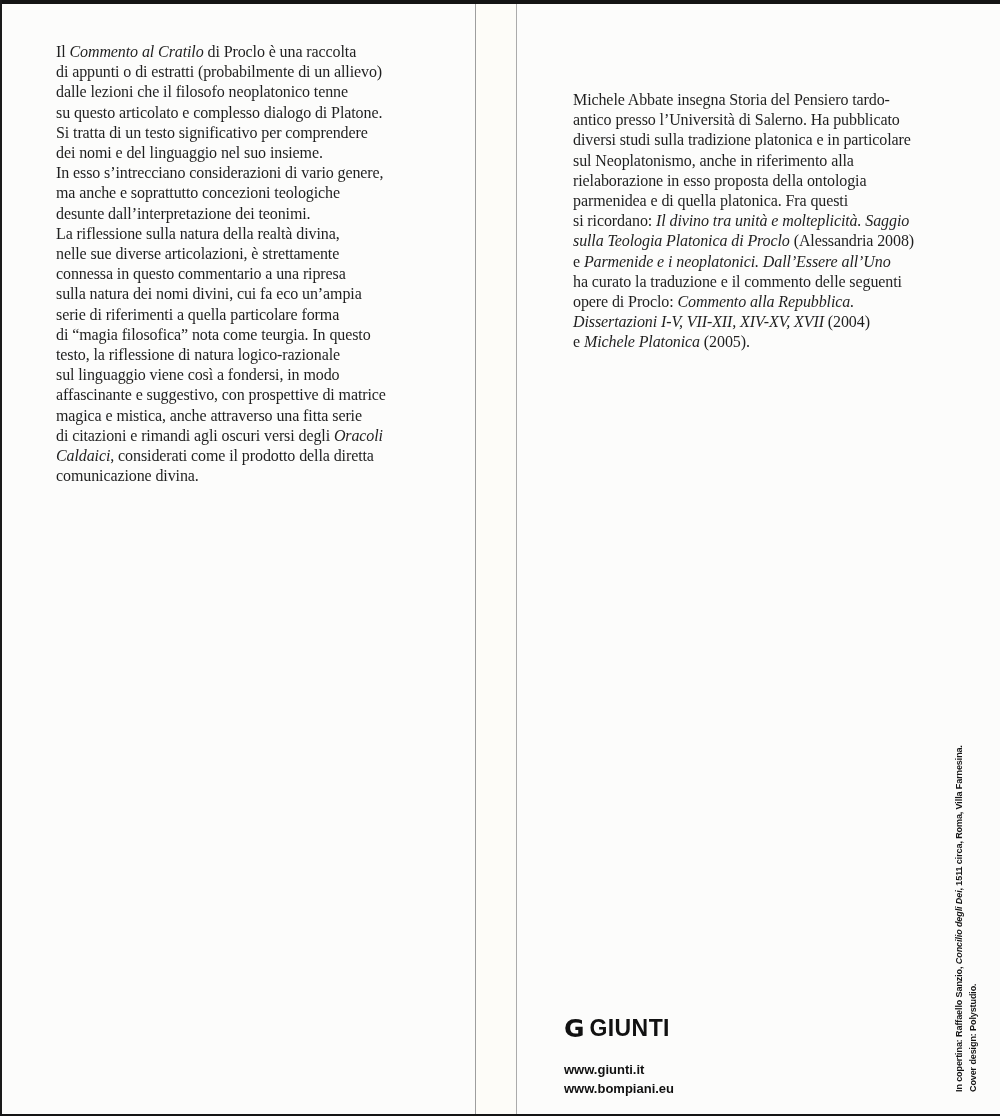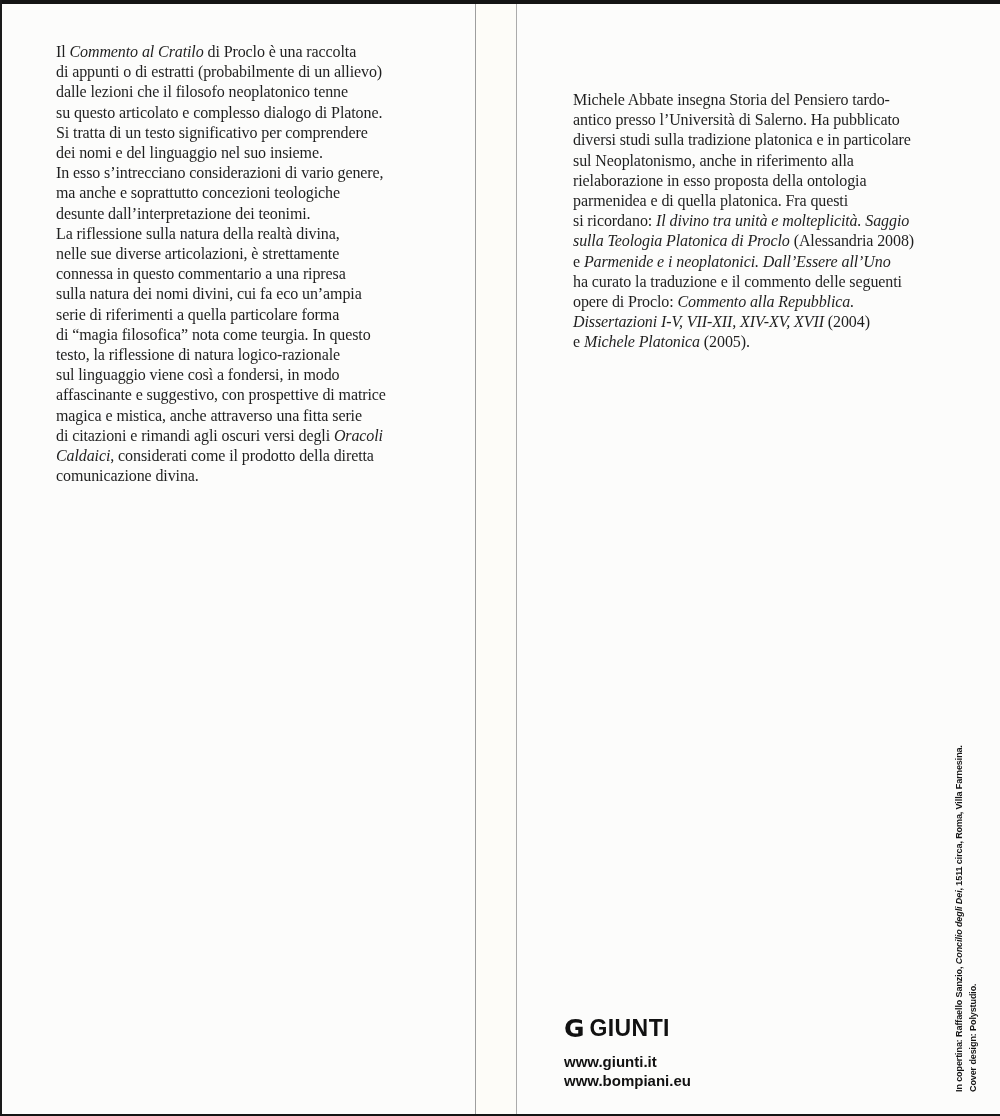--- a/index.html
+++ b/index.html
@@ -16,21 +16,21 @@
     background:#fdfcf8;border-left:1px solid #9e9e9e;border-right:1px solid #ababab;
   }
   .col{position:absolute;font-size:16px;line-height:20.2px;letter-spacing:-0.1px;}
   .col .tline{white-space:nowrap;}
   .left-col{left:56px;top:42px;width:424px;}
   .right-col{left:573px;top:42px;width:392px;margin-top:48px;}
   .publisher{position:absolute;left:564px;top:1015px;font-family:"Liberation Sans",sans-serif;color:#111;}
   .logo-row{display:flex;align-items:center;gap:5px;}
   .g-mark{font-family:"DejaVu Sans",sans-serif;font-weight:900;font-size:25px;line-height:22px;}
   .logo-text{font-weight:700;font-size:23px;letter-spacing:0.4px;}
-  .websites{margin-top:10px;font-weight:700;font-size:15px;line-height:19px;}
+  .websites{margin-top:18px;font-weight:700;font-size:13px;line-height:19px;}
   .credits{position:absolute;left:953px;top:690px;width:30px;height:402px;}
   .credits-inner{
     position:absolute;top:0;left:0;width:402px;
     transform-origin:0 0;transform:rotate(-90deg) translateX(-402px);
   }
   .credits-inner .tline{
     white-space:nowrap;font-family:"Liberation Sans",sans-serif;
     font-weight:700;font-size:9px;line-height:13.5px;letter-spacing:-0.1px;color:#151515;
   }
 </style>

